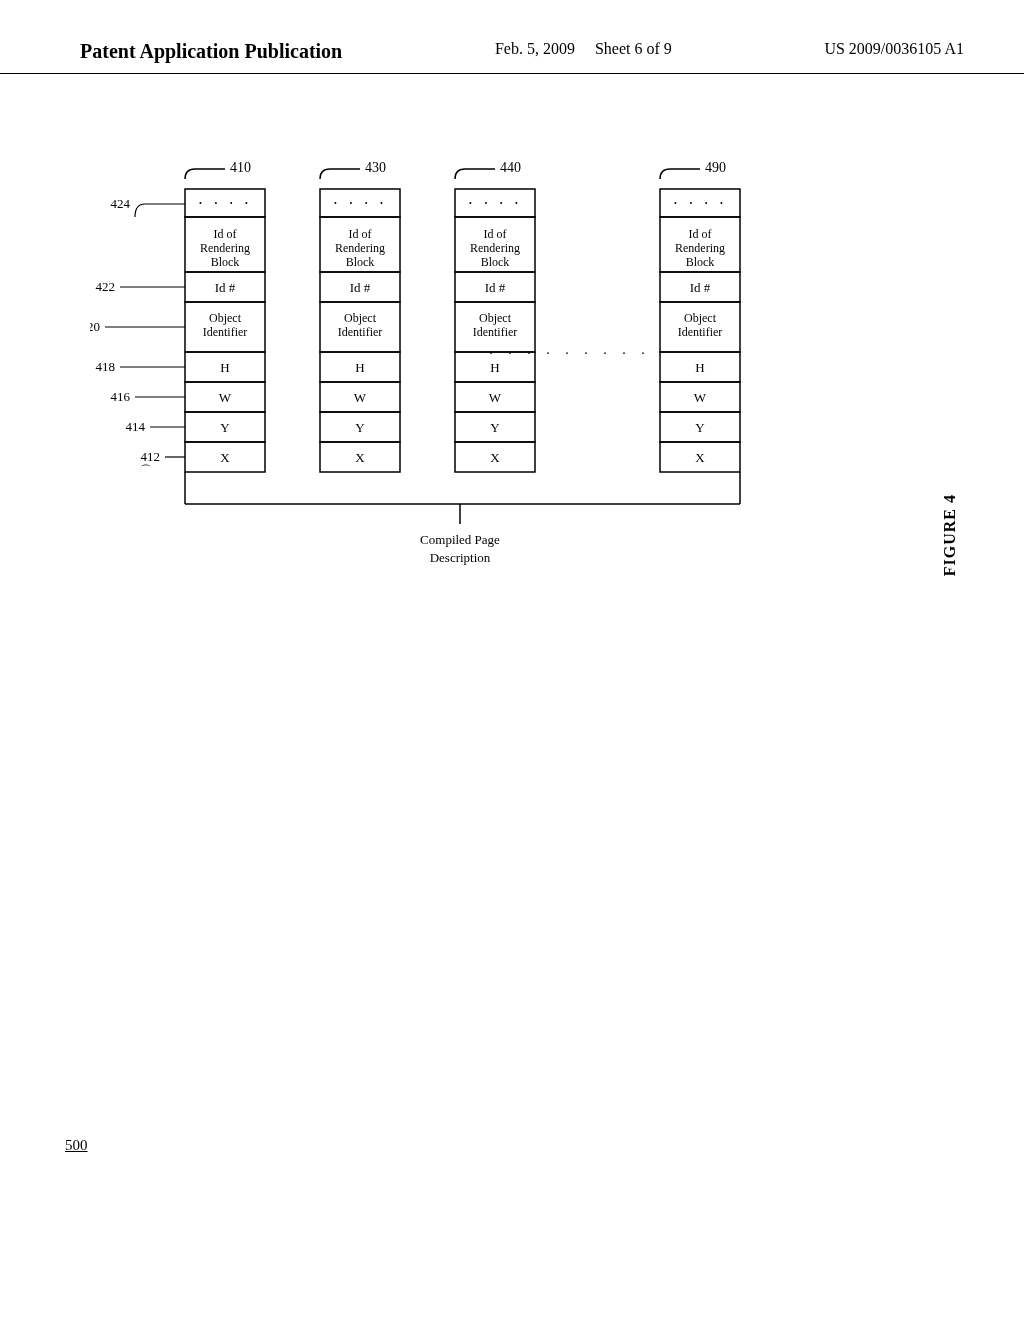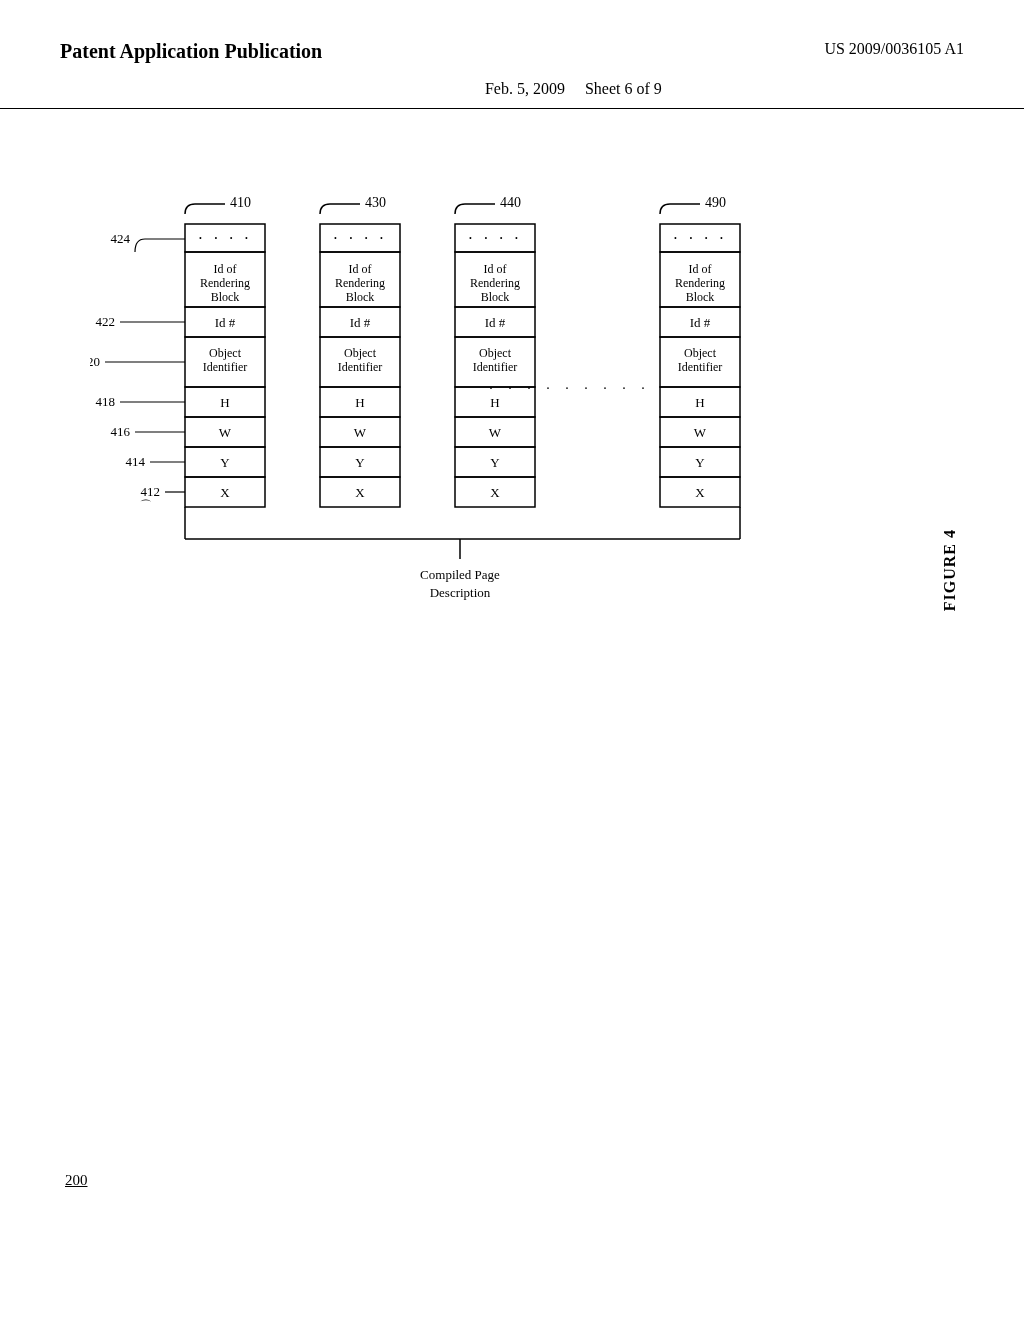--- a/index.html
+++ b/index.html
@@ -10,32 +10,31 @@
       font-family: 'Times New Roman', Times, serif;
       overflow: hidden;
       position: relative;
     }
 
     
     .header {
       display: flex;
       justify-content: space-between;
       align-items: flex-start;
-      padding: 40px 60px 0 60px;
+      padding: 40px 60px 0 80px;
       border-bottom: 1px solid #000;
       padding-bottom: 10px;
     }
     .header-left {
       font-size: 20px;
       font-weight: bold;
     }
     .header-center {
       font-size: 16px;
       text-align: center;
-      margin-top: 40px;
     }
     .header-right {
       font-size: 16px;
       text-align: left;
     }
 
     
     .diagram-area {
       position: relative;
       width: 100%;
@@ -75,21 +74,21 @@
     &nbsp;&nbsp;&nbsp;
     <span>Sheet 6 of 9</span>
   </div>
   <div class="header-right">US 2009/0036105 A1</div>
 </div>
 
 <div class="diagram-area">
 
   <div class="figure-label">FIGURE 4</div>
 
-  <div class="ref-400" style="text-decoration:underline; font-size:15px;">200</div>
+  <div class="ref-400" style="text-decoration:underline; font-size:15px;">500</div>
 
   <svg width="860" height="900" style="position:absolute; top:60px; left:90px;">
 
     <path d="M 95 45 Q 95 35 105 35 L 135 35" stroke="#000" stroke-width="1.5" fill="none"></path>
     <text x="140" y="38" font-size="14" font-family="Times New Roman">410</text>
 
     <rect x="95" y="55" width="80" height="28" fill="none" stroke="#000" stroke-width="1.5"></rect>
     <text x="135" y="75" font-size="16" text-anchor="middle" font-family="Times New Roman" letter-spacing="3">· · · ·</text>
 
     <rect x="95" y="83" width="80" height="55" fill="none" stroke="#000" stroke-width="1.5"></rect>

